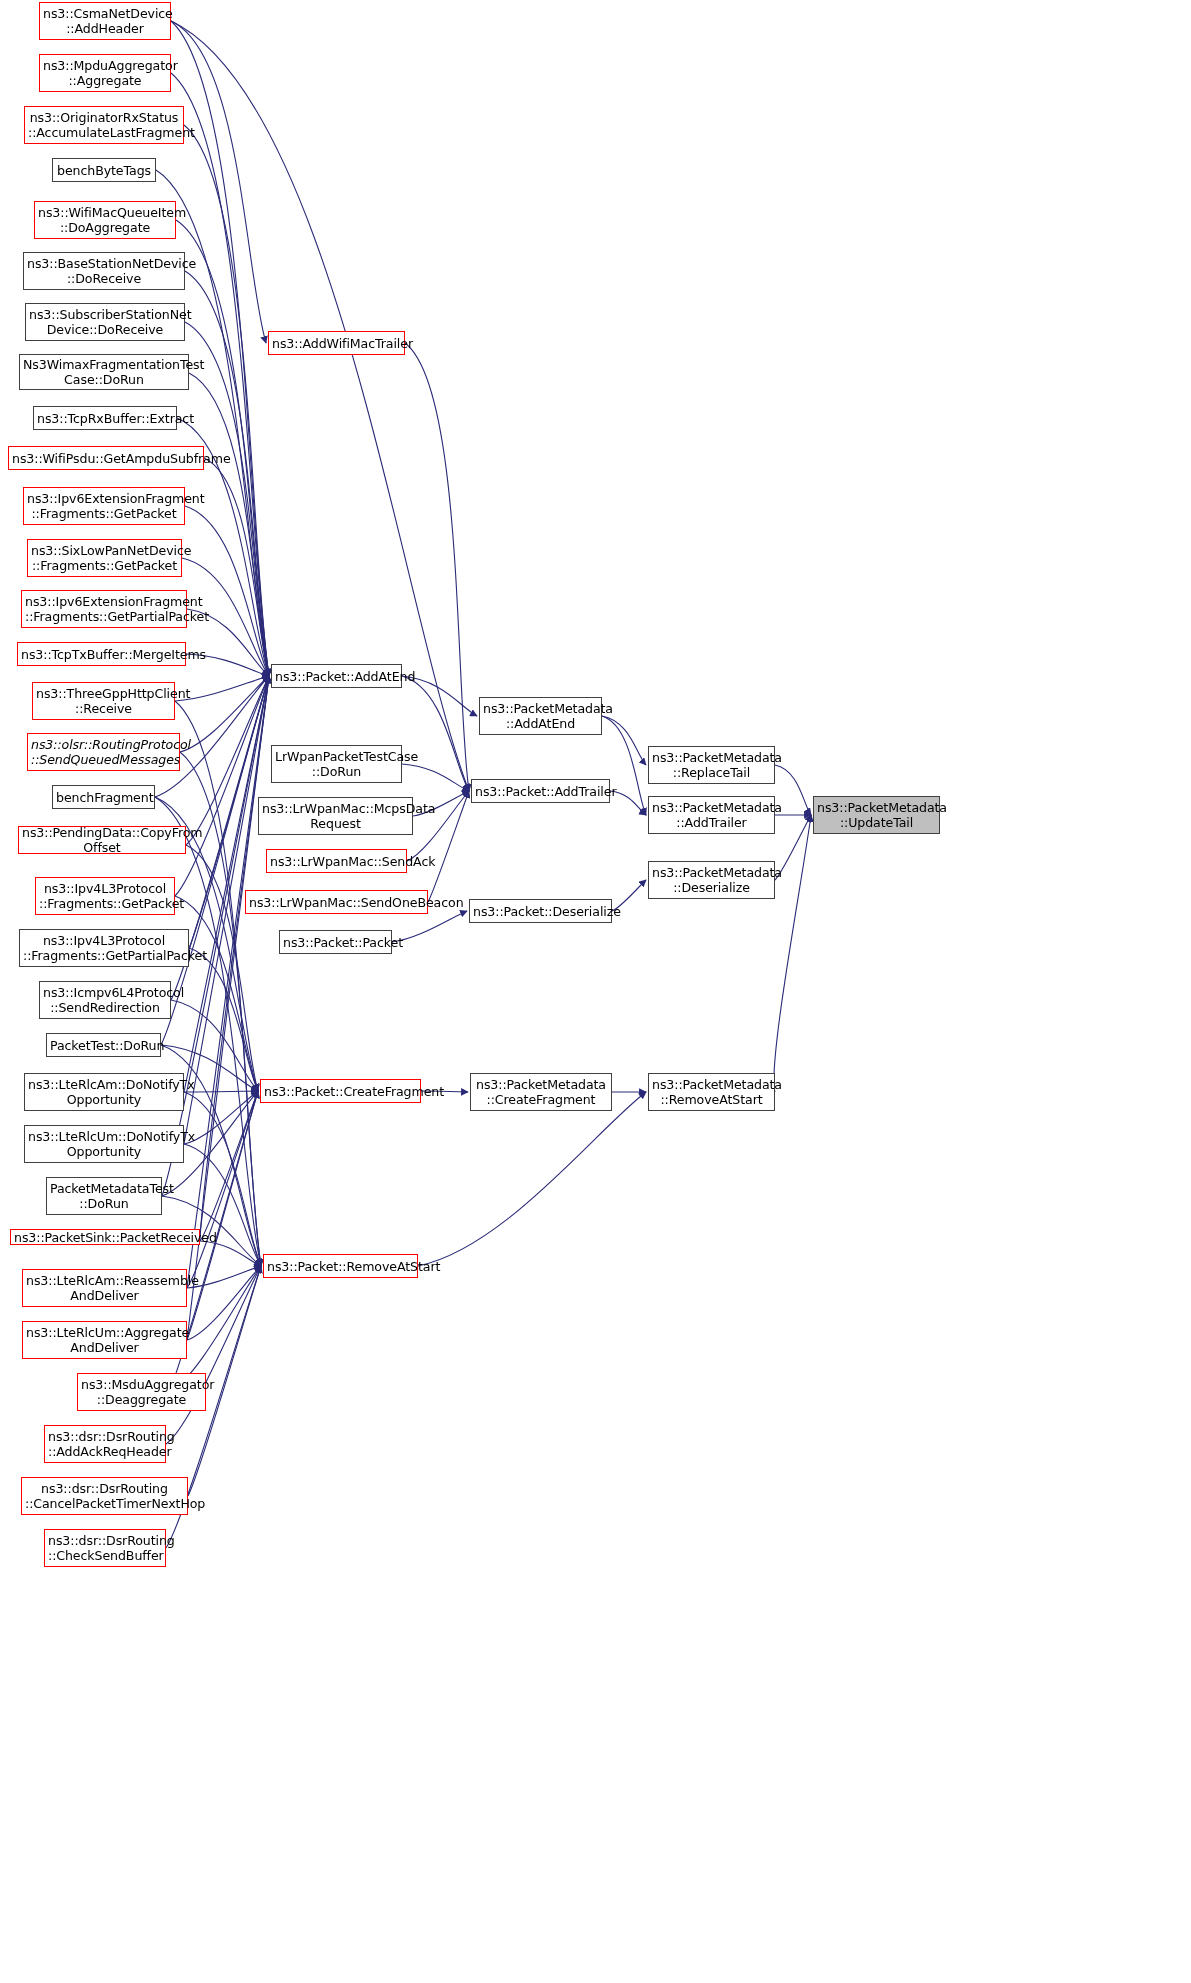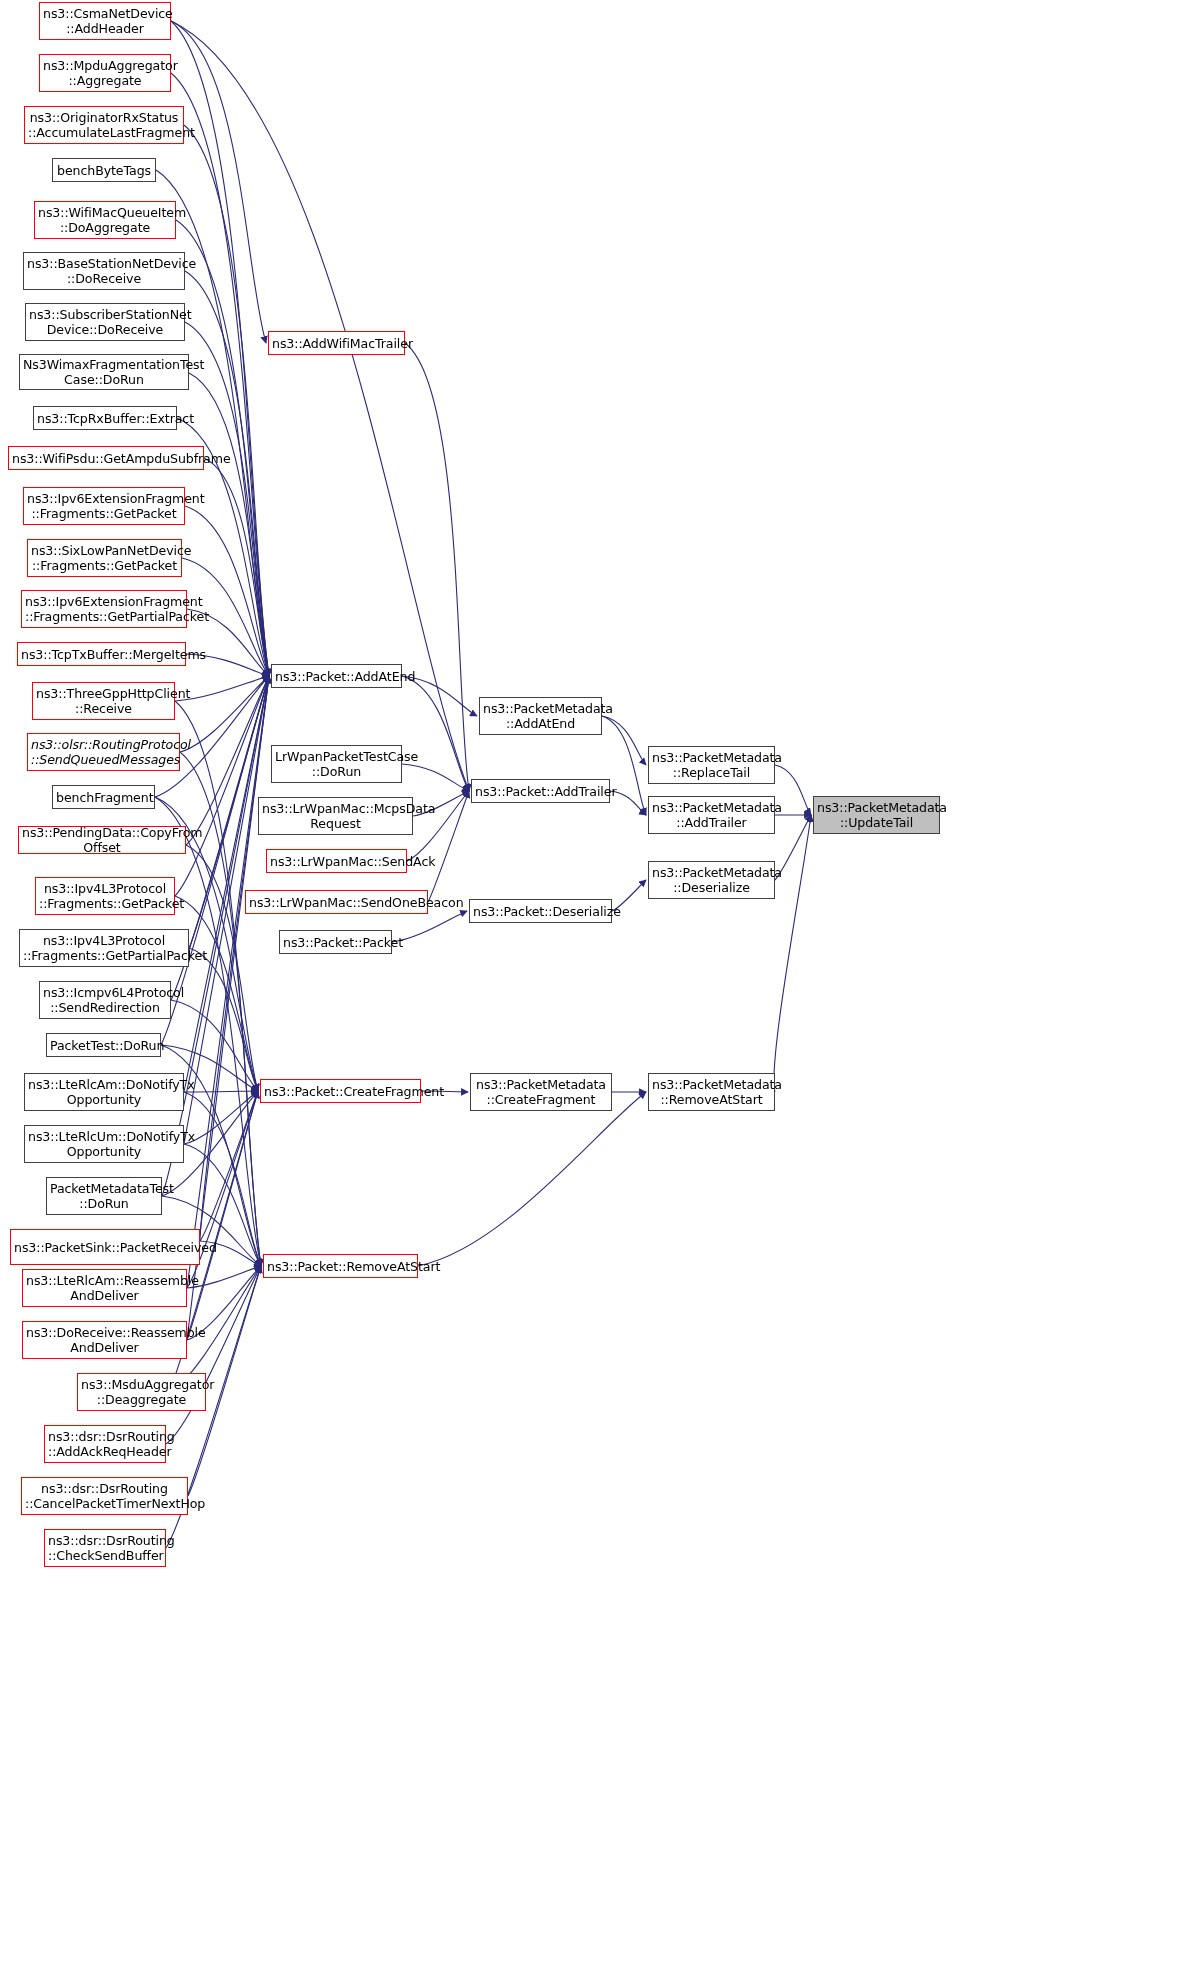--- a/index.html
+++ b/index.html
@@ -184,24 +184,24 @@
 ::Fragments::GetPartialPacket</span></div>
       <div class="node gray" style="left: 39px; top: 981px; width: 132px; height: 38px;"><span class="lbl">ns3::Icmpv6L4Protocol
 ::SendRedirection</span></div>
       <div class="node gray" style="left: 46px; top: 1033px; width: 115px; height: 24px;"><span class="lbl">PacketTest::DoRun</span></div>
       <div class="node gray" style="left: 24px; top: 1073px; width: 160px; height: 38px;"><span class="lbl">ns3::LteRlcAm::DoNotifyTx
 Opportunity</span></div>
       <div class="node gray" style="left: 24px; top: 1125px; width: 160px; height: 38px;"><span class="lbl">ns3::LteRlcUm::DoNotifyTx
 Opportunity</span></div>
       <div class="node gray" style="left: 46px; top: 1177px; width: 116px; height: 38px;"><span class="lbl">PacketMetadataTest
 ::DoRun</span></div>
-      <div class="node red" style="left: 10px; top: 1229px; width: 190px; height: 36px;"><span class="lbl">ns3::PacketSink::PacketReceived</span></div>
+      <div class="node red" style="left: 10px; top: 1229px; width: 190px; height: 16px;"><span class="lbl">ns3::PacketSink::PacketReceived</span></div>
       <div class="node red" style="left: 22px; top: 1269px; width: 165px; height: 38px;"><span class="lbl">ns3::LteRlcAm::Reassemble
 AndDeliver</span></div>
-      <div class="node red" style="left: 22px; top: 1321px; width: 165px; height: 38px;"><span class="lbl">ns3::DoReceive::Reassemble
+      <div class="node red" style="left: 22px; top: 1321px; width: 165px; height: 38px;"><span class="lbl">ns3::LteRlcUm::Aggregate
 AndDeliver</span></div>
       <div class="node red" style="left: 40px; top: 1373px; width: 129px; height: 38px; margin-left: 37px;"><span class="lbl">ns3::MsduAggregator
 ::Deaggregate</span></div>
       <div class="node red" style="left: 44px; top: 1425px; width: 122px; height: 38px;"><span class="lbl">ns3::dsr::DsrRouting
 ::AddAckReqHeader</span></div>
       <div class="node red" style="left: 21px; top: 1477px; width: 167px; height: 38px;"><span class="lbl">ns3::dsr::DsrRouting
 ::CancelPacketTimerNextHop</span></div>
       <div class="node red" style="left: 44px; top: 1529px; width: 122px; height: 38px;"><span class="lbl">ns3::dsr::DsrRouting
 ::CheckSendBuffer</span></div>
       <div class="node red" style="left: 268px; top: 331px; width: 137px; height: 24px;"><span class="lbl">ns3::AddWifiMacTrailer</span></div>

